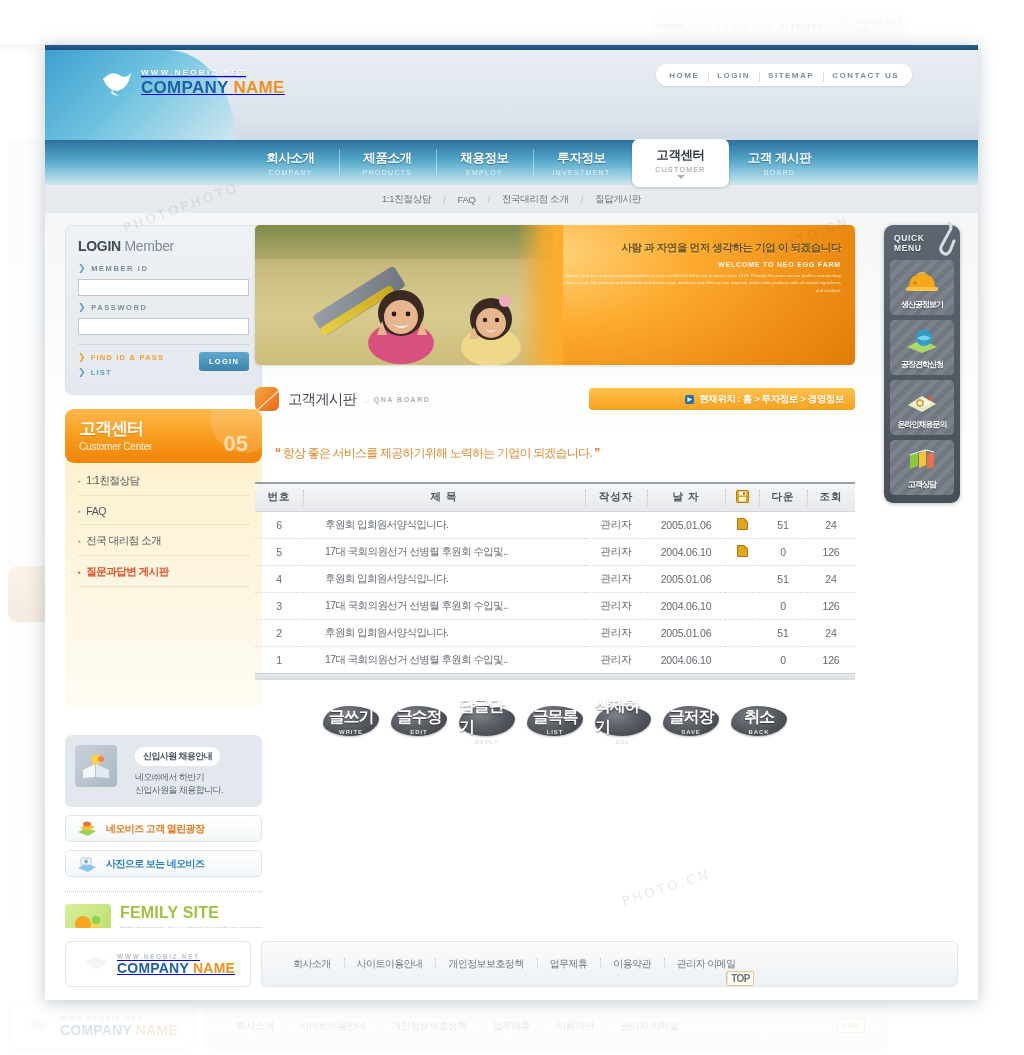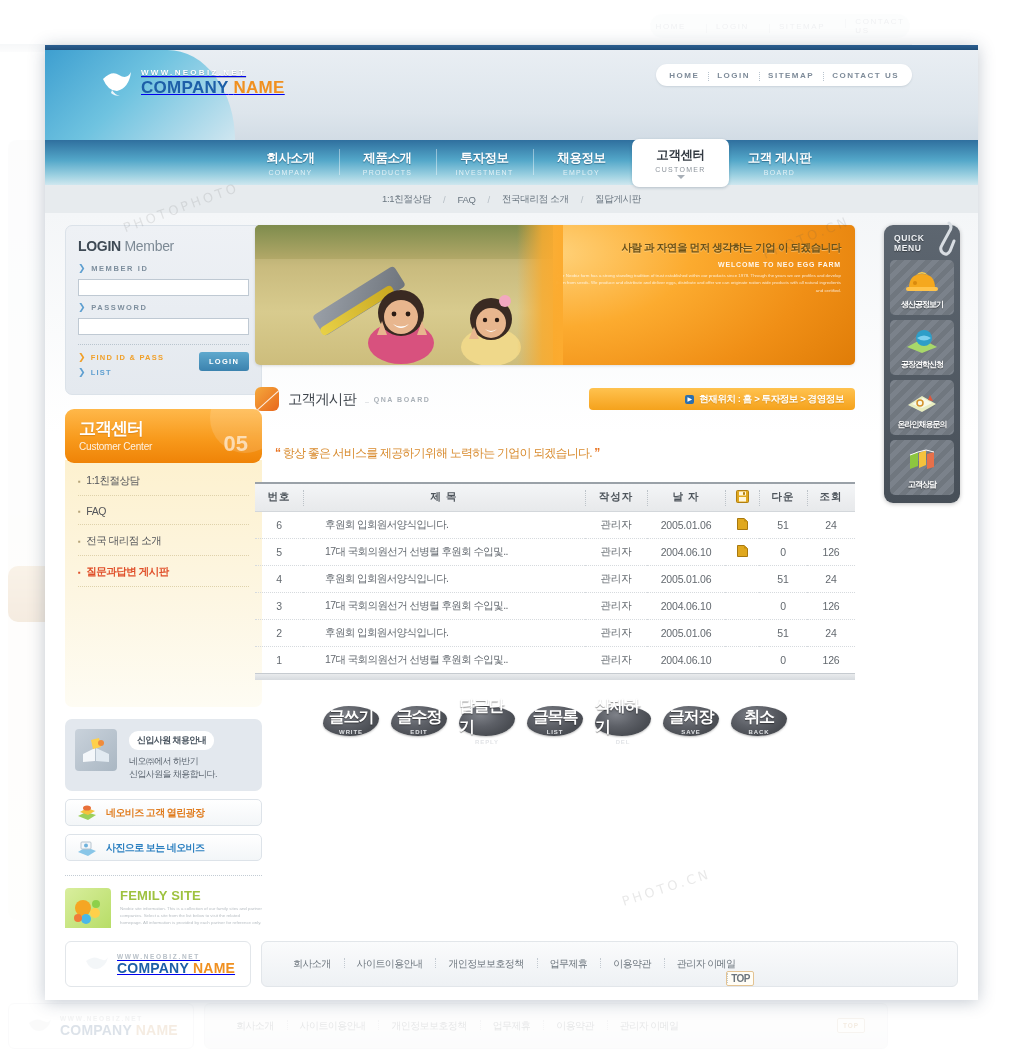--- a/index.html
+++ b/index.html
@@ -224,22 +224,22 @@
     font-size: 10.5px; color: #53555a; letter-spacing: -0.5px;
     padding-bottom: 7px; border-bottom: 1px dotted #dfd2ab; margin-bottom: 9px;
     text-decoration: none;
   }
   .ccItem:last-child { margin-bottom: 0; }
   .ccItem .bull { color: #b6a478; font-size: 8px; }
   .ccItem.sel { color: #e0502a; font-weight: bold; }
   .ccItem.sel .bull { color: #e0502a; }
 
   .recruitBox {
-    margin-top: 12px; background: #e3e8ee; border-radius: 7px;
-    padding: 10px 10px; display: flex; gap: 12px;
+    margin-top: 28px; background: #e3e8ee; border-radius: 7px;
+    padding: 10px 10px; display: flex; gap: 18px;
   }
   .recruitIcon {
     width: 42px; height: 42px; border-radius: 4px; flex: none;
     background: linear-gradient(135deg,#c9d2db,#aab7c3);
     display: flex; align-items: center; justify-content: center;
   }
   .bubble {
     background: #ffffff; border-radius: 9px; padding: 3px 8px;
     font-size: 9px; color: #4a5560; font-weight: bold; letter-spacing: -0.6px;
     display: inline-block;
@@ -261,21 +261,21 @@
   .linkBtn.blueTxt .lbl { color: #2a7fc0; }
 
   .famRule { border-top: 1px dotted #c3ccd4; margin: 14px 0 12px 0; }
   .famBox { display: flex; gap: 9px; }
   .famIcon {
     width: 46px; height: 46px; flex: none; border-radius: 4px;
     background: linear-gradient(135deg,#d9ee9e,#b5dc63);
     display: flex; align-items: center; justify-content: center;
   }
   .famTitle {
-    font-size: 13px; font-weight: bold; color: #9ec23f; letter-spacing: .2px;
+    font-size: 16px; font-weight: bold; color: #9ec23f; letter-spacing: .2px;
   }
   .famDesc {
     font-size: 4.4px; color: #b9bfc4; line-height: 1.55; margin-top: 3px;
     max-height: 34px; overflow: hidden;
   }
   .famSelect {
     margin-top: 11px; width: 100%; height: 20px;
     border: 1px solid #6f7a85; background: #ffffff;
     display: flex; align-items: center; justify-content: center;
     position: relative; cursor: pointer;
@@ -564,26 +564,26 @@
     <div class="navInner">
       <a class="navItem" href="#">
         <span class="navKo">회사소개</span>
         <span class="navEn">COMPANY</span>
       </a>
       <a class="navItem" href="#">
         <span class="navKo">제품소개</span>
         <span class="navEn">PRODUCTS</span>
       </a>
       <a class="navItem" href="#">
+        <span class="navKo">채용정보</span>
+        <span class="navEn">EMPLOY</span>
+      </a>
+      <a class="navItem" href="#">
         <span class="navKo">투자정보</span>
         <span class="navEn">INVESTMENT</span>
-      </a>
-      <a class="navItem" href="#">
-        <span class="navKo">채용정보</span>
-        <span class="navEn">EMPLOY</span>
       </a>
       <a class="navItem active" href="#">
         <span class="navKo">고객센터</span>
         <span class="navEn">CUSTOMER</span>
         <span class="navArrow"></span>
       </a>
       <a class="navItem" href="#">
         <span class="navKo">고객 게시판</span>
         <span class="navEn">BOARD</span>
       </a>

